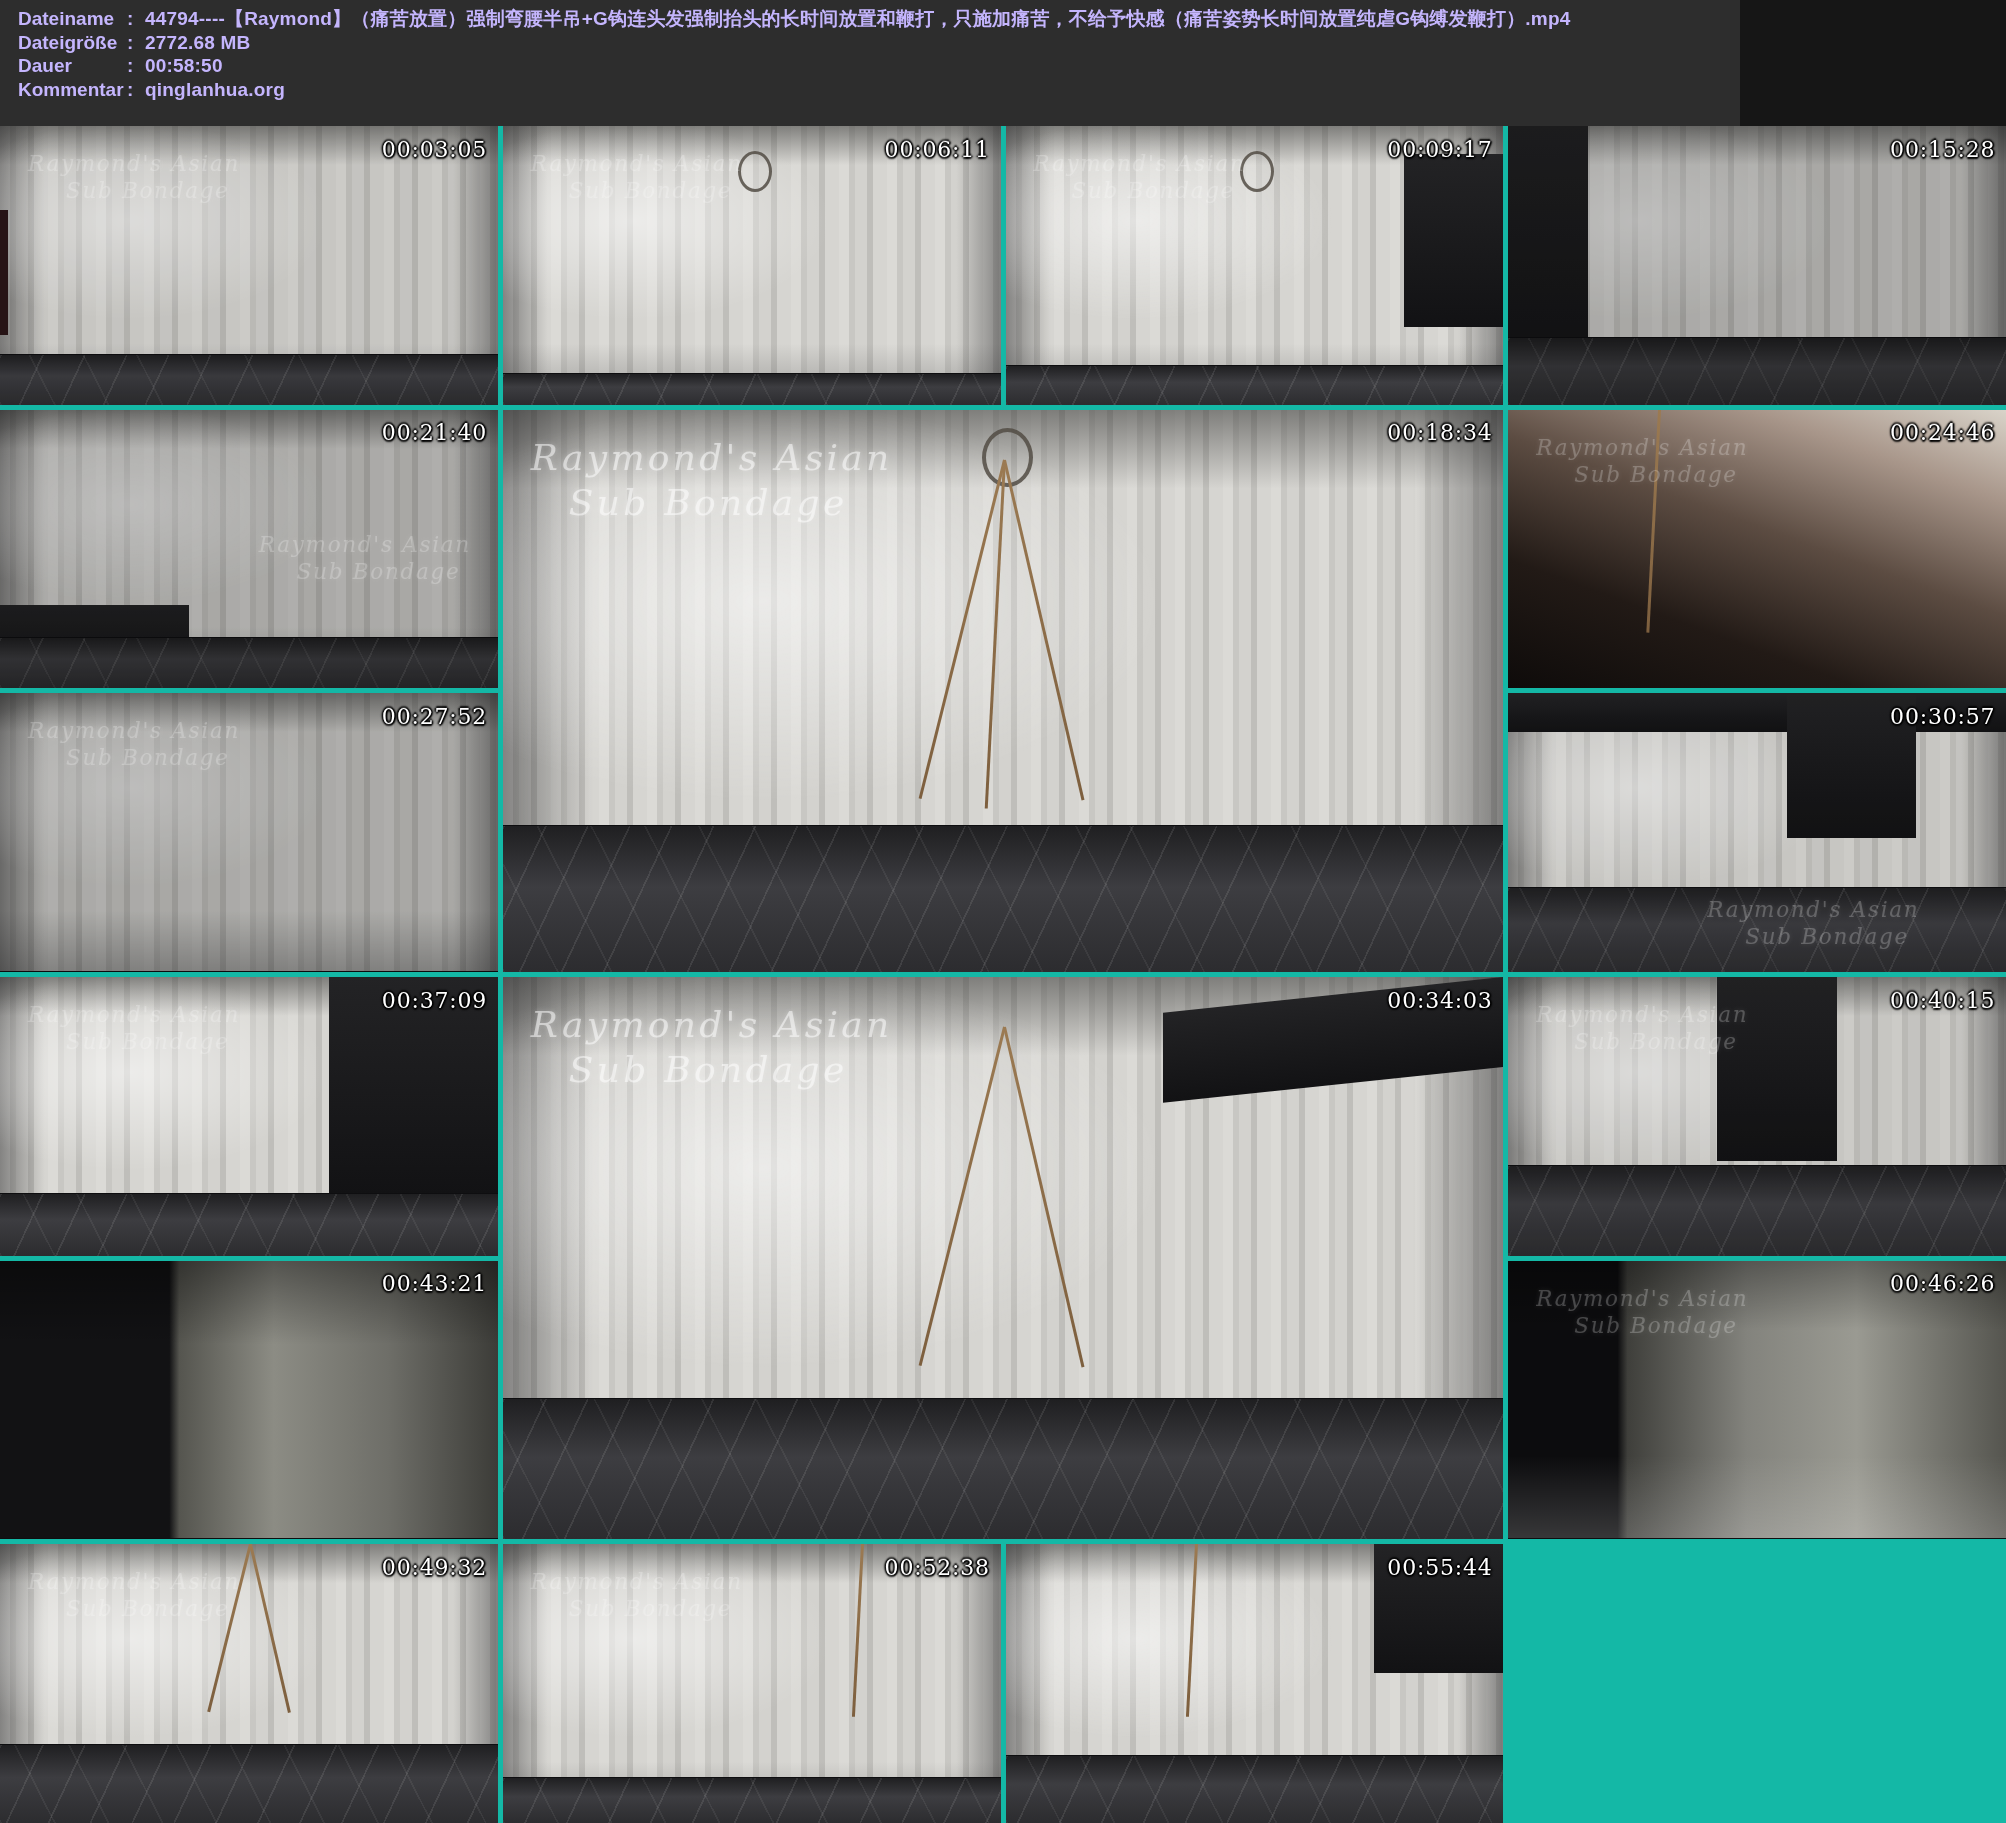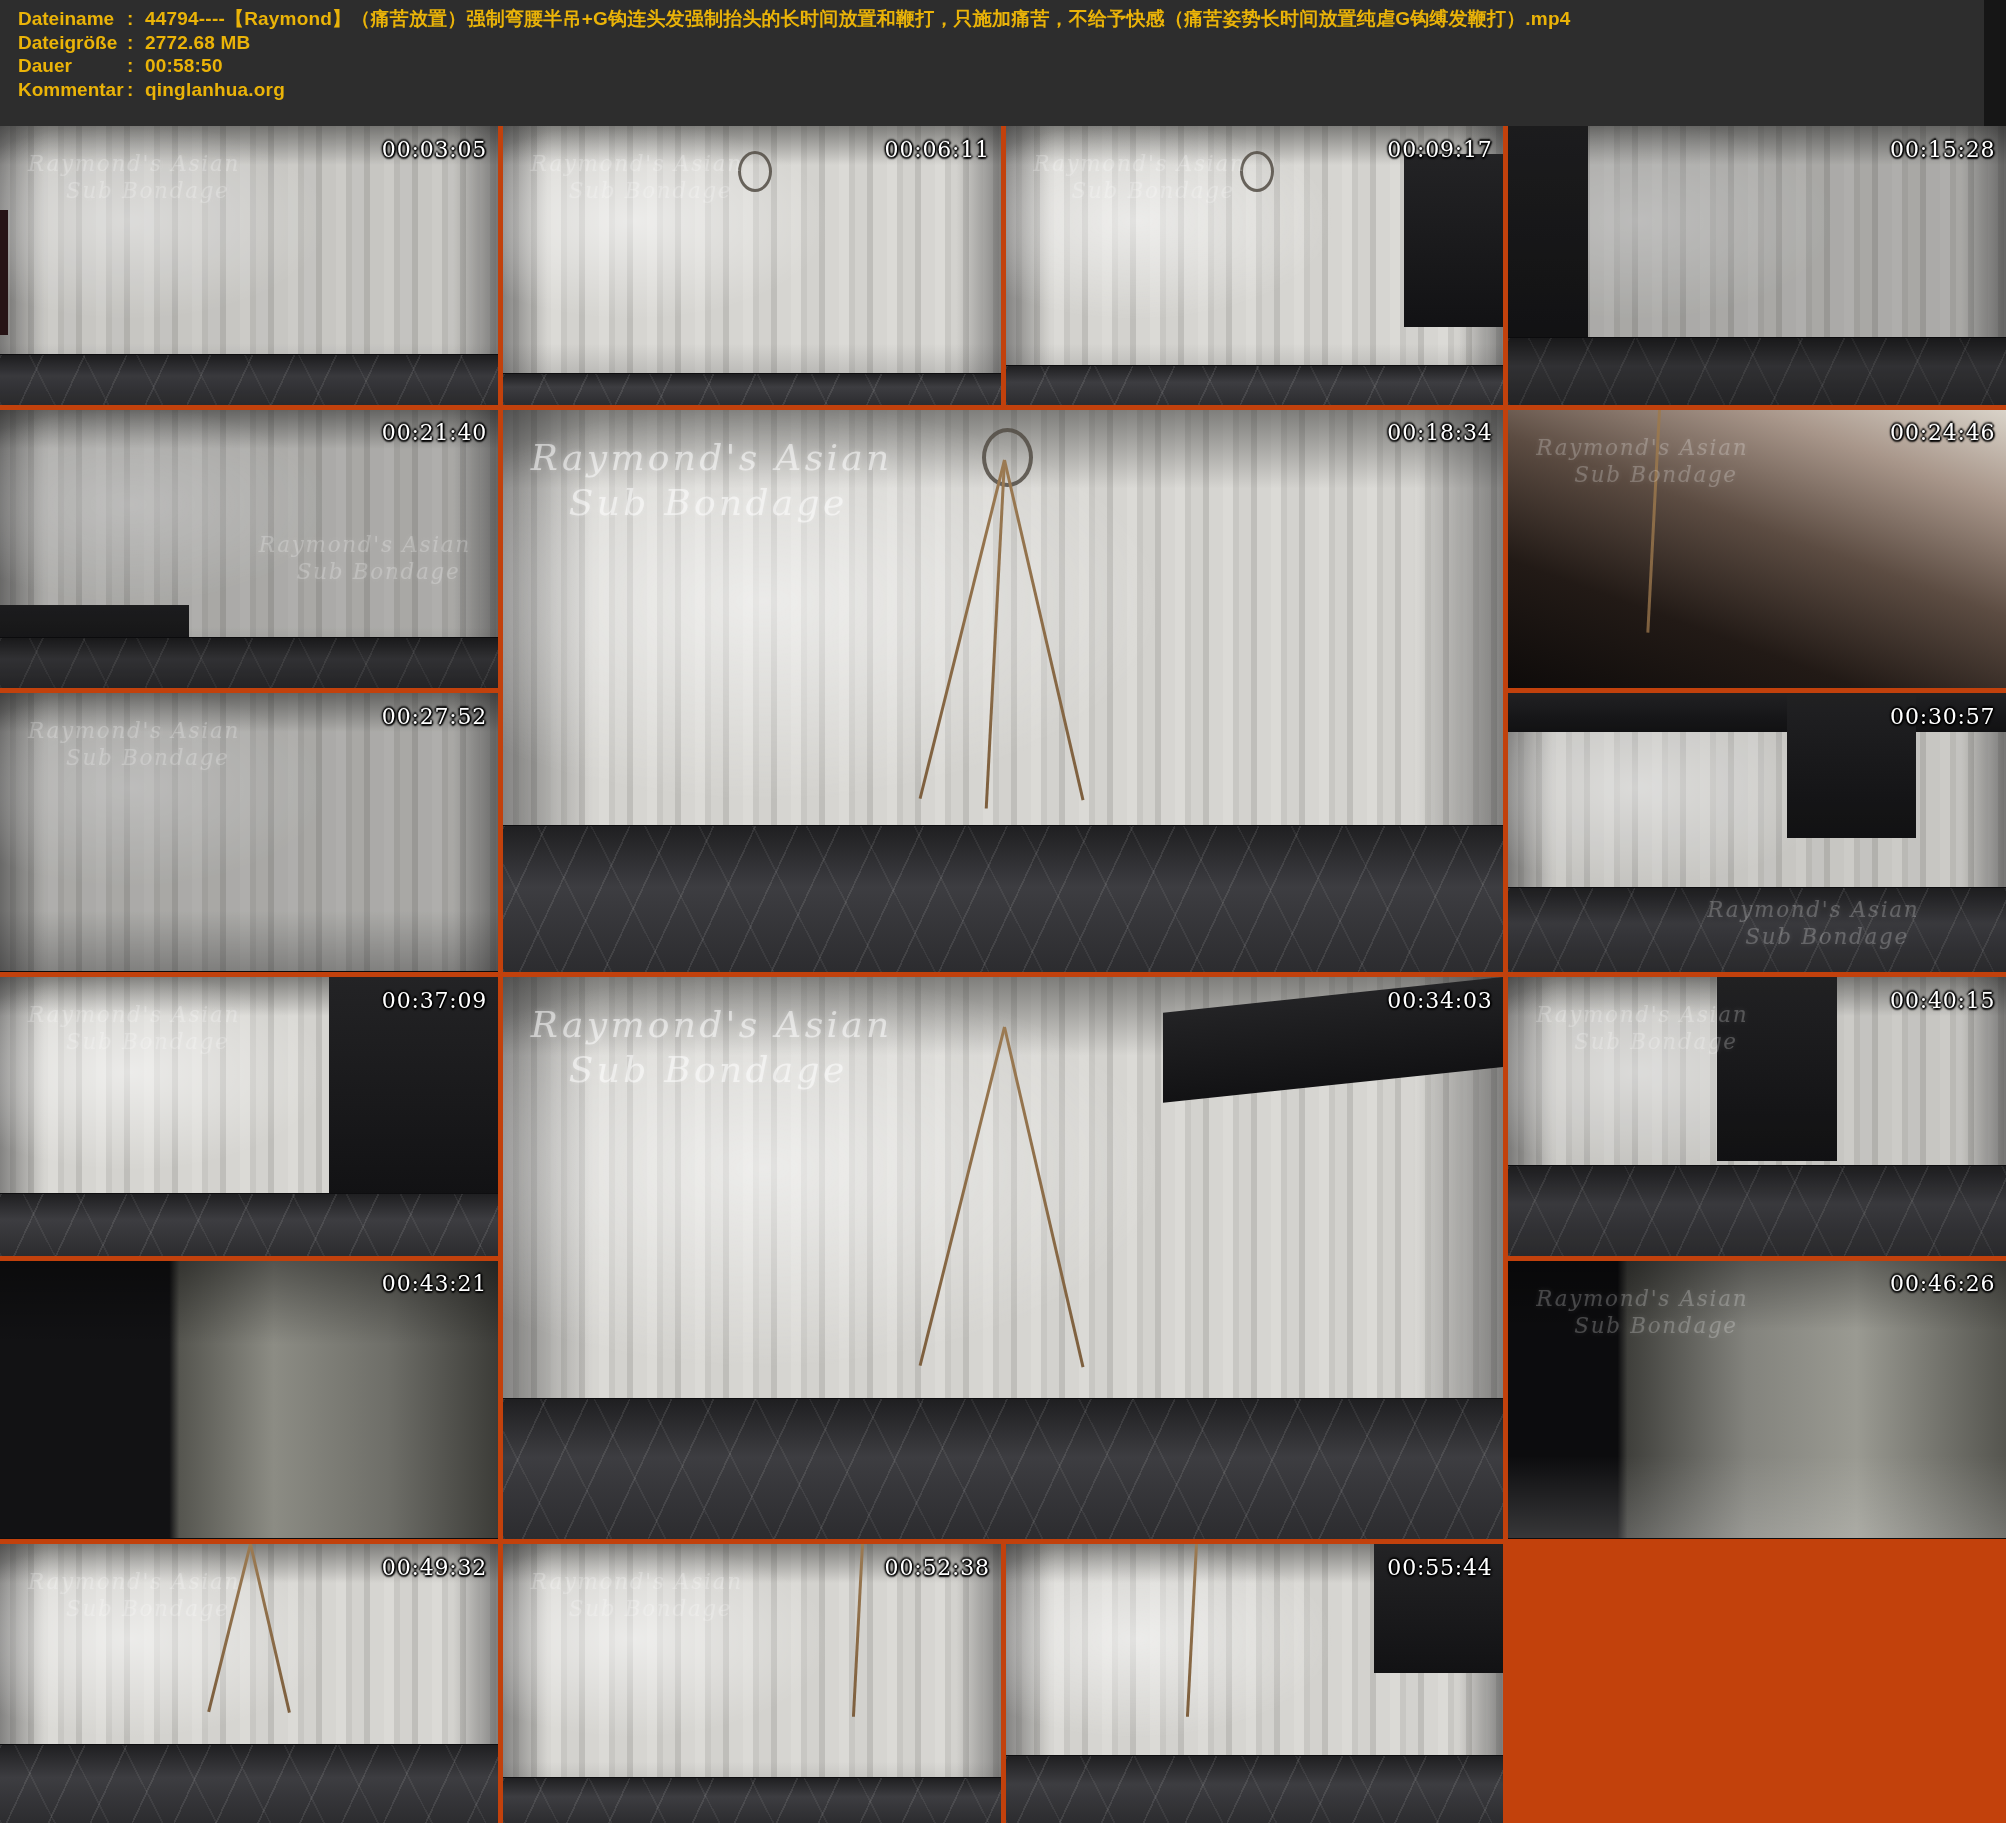--- a/index.html
+++ b/index.html
@@ -1,30 +1,30 @@
 <!DOCTYPE html>
 <html style="font-size:13.2px"><head>
 <meta charset="utf-8">
 <style>
   html,body{margin:0;padding:0;background:#161616;}
   body{width:2006px;height:1823px;overflow:hidden;position:relative;
        font-family:"Liberation Sans",sans-serif;}
 
   
-  .sheet-header{position:absolute;left:0;top:0;width:1984px;height:126px;
-      background:#2d2d2d;color:#eab308;box-sizing:border-box;padding:7.4px 0 0 18px;}
+  .sheet-header{position:absolute;left:0;top:0;width:1740px;height:126px;
+      background:#2d2d2d;color:#c4b5fd;box-sizing:border-box;padding:7.4px 0 0 18px;}
   .hrow{line-height:23.5px;white-space:nowrap;font-size:19px;font-weight:bold;}
   .hlabel{display:inline-block;width:109px;}
   .hsep{display:inline-block;width:18px;}
   .hval{letter-spacing:0.2px;}
 
   
   .mosaic{position:absolute;left:0;top:126px;width:2006px;height:1697px;
       display:grid;grid-template-columns:repeat(4,1fr);grid-template-rows:repeat(6,1fr);
-      gap:5px;background:#c2410c;}
+      gap:5px;background:#14b8a6;}
   .tile{position:relative;overflow:hidden;background:#1c1c1e;}
   .big1{grid-row:2/4;grid-column:2/4;}
   .big2{grid-row:4/6;grid-column:2/4;}
 
   
   .scene{position:absolute;inset:0;
       background:
         repeating-linear-gradient(90deg,#dbdad6 0 10px,#c8c7c3 10px 15.7px,#d3d2ce 15.7px 28px,#bfbeba 28px 34px,#d6d5d1 34px 48px);}
   .scene::before{content:"";position:absolute;inset:0;
       background:

